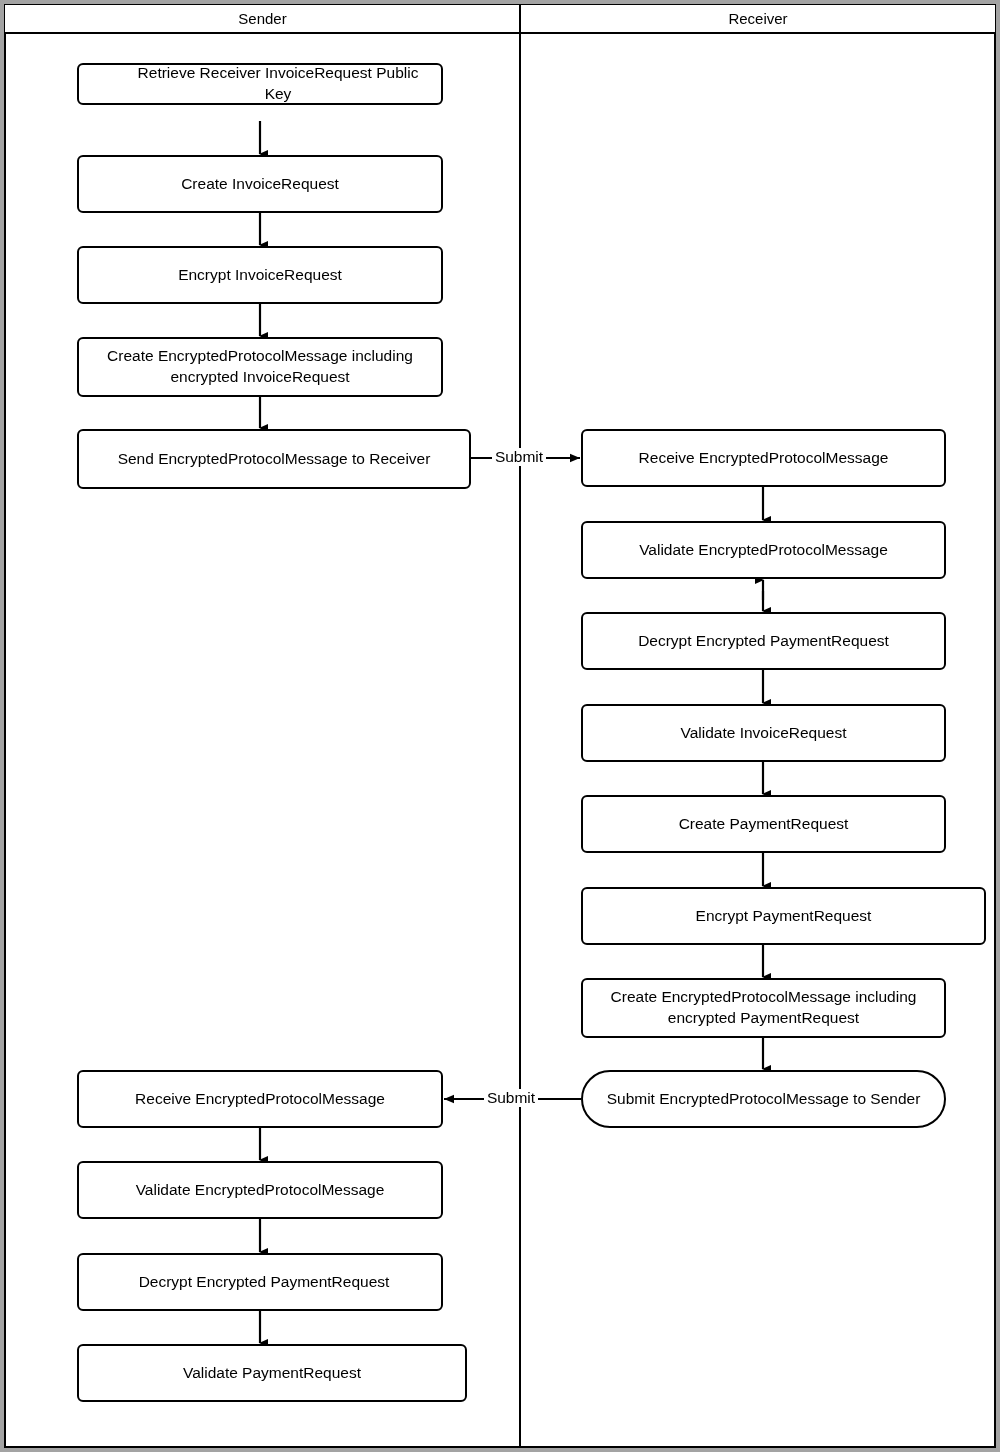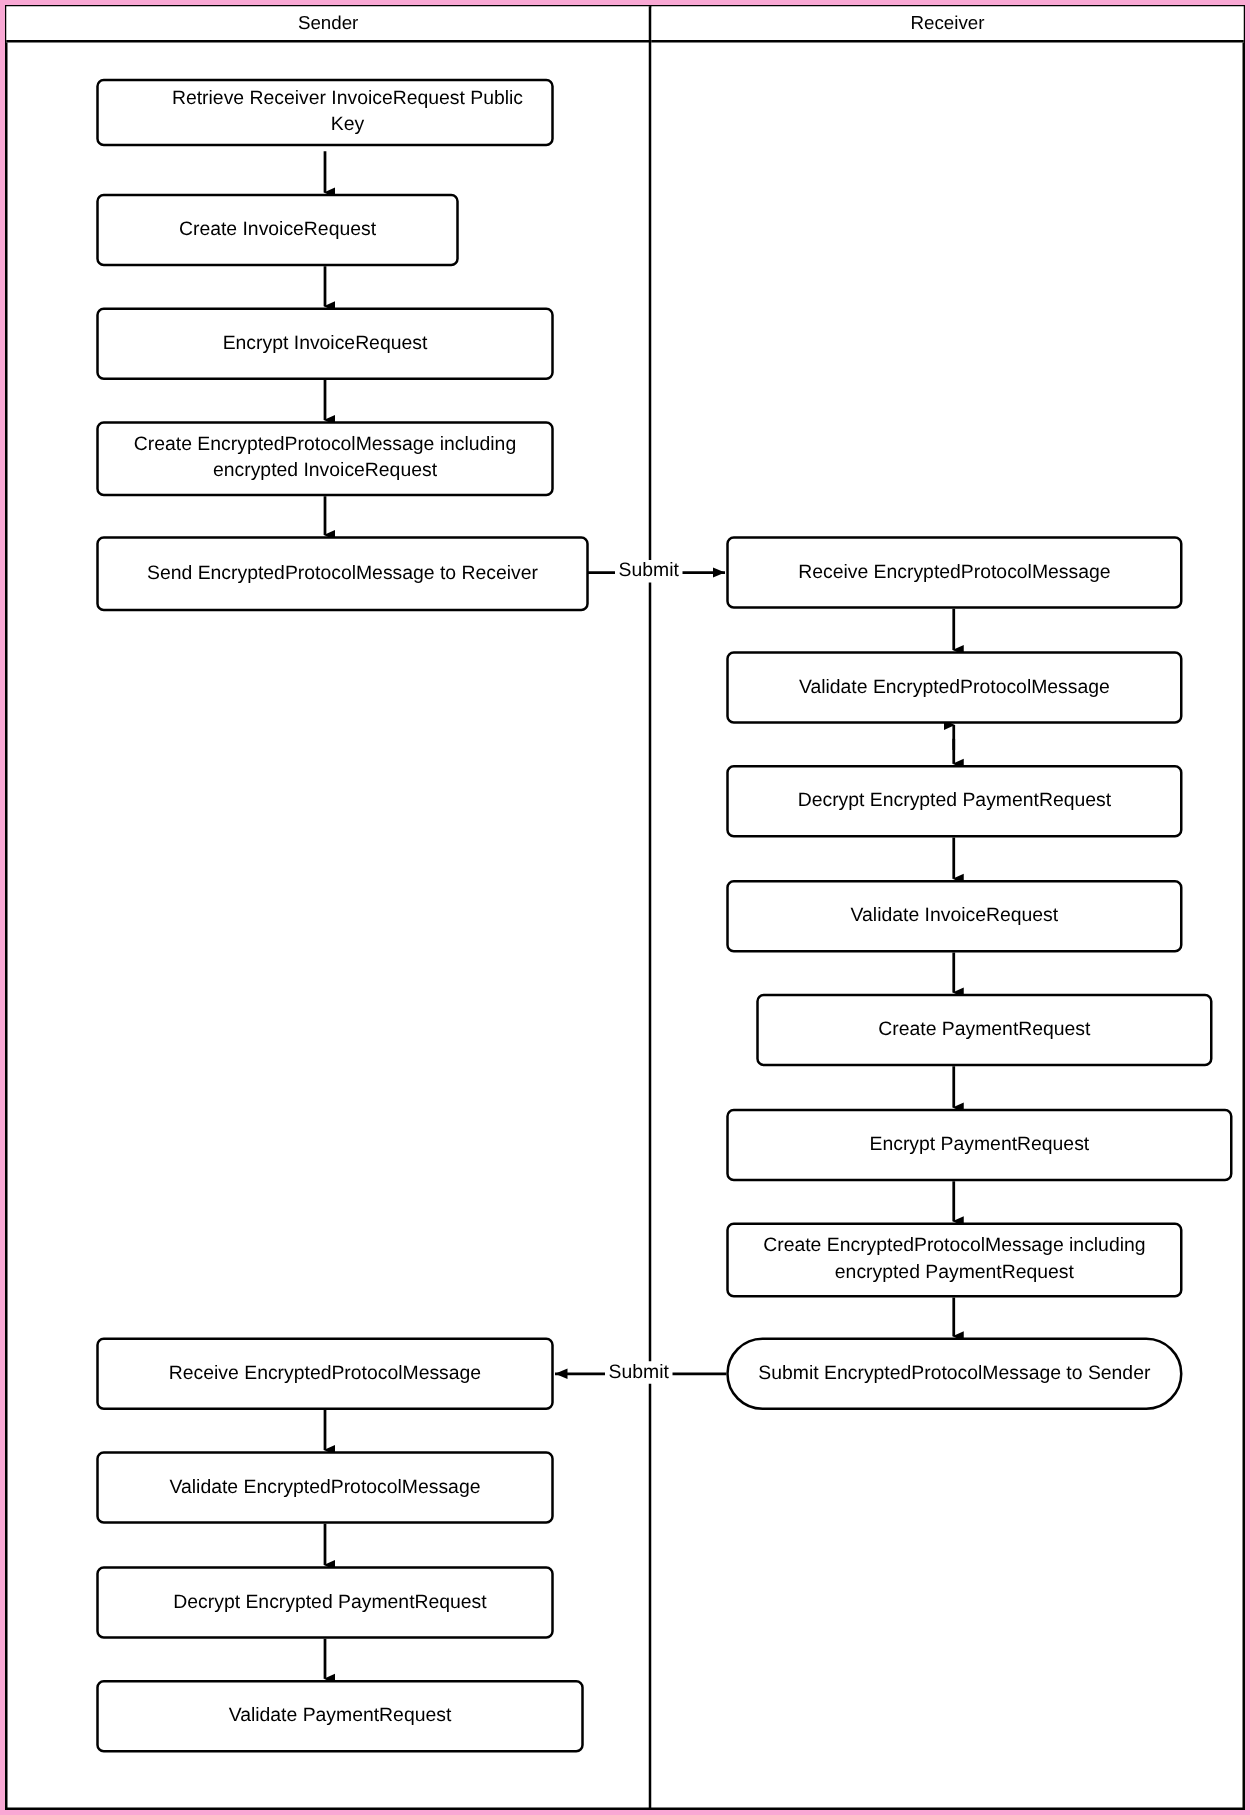--- a/index.html
+++ b/index.html
@@ -7,21 +7,21 @@
     padding: 0;
     background: #ffffff;
   }
   body {
     font-family: "Liberation Sans", sans-serif;
   }
   #canvas {
     position: relative;
     width: 1000px;
     height: 1452px;
-    background: #f9a8d4;
+    background: #a3a3a3;
     overflow: hidden;
   }
   
   .lane-frame {
     position: absolute;
     box-sizing: border-box;
     border: 2px solid #000000;
     background: #ffffff;
   }
   .lane-header {
@@ -127,40 +127,40 @@
     <line x1="763" y1="1038" x2="763" y2="1069" stroke="#000" stroke-width="2.2" marker-end="url(#arrowDown)"></line>
 
     <line x1="581" y1="1099" x2="534" y2="1099" stroke="#000" stroke-width="2.2"></line>
     <line x1="484" y1="1099" x2="444" y2="1099" stroke="#000" stroke-width="2.2" marker-end="url(#arrowL)"></line>
 
     <line x1="260" y1="1128" x2="260" y2="1160" stroke="#000" stroke-width="2.2" marker-end="url(#arrowDown)"></line>
     <line x1="260" y1="1219" x2="260" y2="1252" stroke="#000" stroke-width="2.2" marker-end="url(#arrowDown)"></line>
     <line x1="260" y1="1311" x2="260" y2="1343" stroke="#000" stroke-width="2.2" marker-end="url(#arrowDown)"></line>
   </svg>
 
-  <div class="node" style="left:77px; top:63px; width:366px; height:54px;padding-left:44px;">Retrieve Receiver InvoiceRequest Public Key</div>
+  <div class="node" style="left:77px; top:63px; width:366px; height:42px;padding-left:44px;">Retrieve Receiver InvoiceRequest Public Key</div>
 
-  <div class="node" style="left:77px; top:155px; width:290px; height:58px;">Create InvoiceRequest</div>
+  <div class="node" style="left:77px; top:155px; width:366px; height:58px;">Create InvoiceRequest</div>
 
   <div class="node" style="left:77px; top:246px; width:366px; height:58px;">Encrypt InvoiceRequest</div>
 
   <div class="node" style="left:77px; top:337px; width:366px; height:60px;">Create EncryptedProtocolMessage including
 encrypted InvoiceRequest</div>
 
   <div class="node" style="left:77px; top:429px; width:394px; height:60px;">Send EncryptedProtocolMessage to Receiver</div>
 
   <div class="node" style="left:581px; top:429px; width:365px; height:58px;">Receive EncryptedProtocolMessage</div>
 
   <div class="node" style="left:581px; top:521px; width:365px; height:58px;">Validate EncryptedProtocolMessage</div>
 
   <div class="node" style="left:581px; top:612px; width:365px; height:58px;">Decrypt Encrypted PaymentRequest</div>
 
   <div class="node" style="left:581px; top:704px; width:365px; height:58px;">Validate InvoiceRequest</div>
 
-  <div class="node" style="left:605px; top:795px; width:365px; height:58px;">Create PaymentRequest</div>
+  <div class="node" style="left:581px; top:795px; width:365px; height:58px;">Create PaymentRequest</div>
 
   <div class="node" style="left:581px; top:887px; width:405px; height:58px;">Encrypt PaymentRequest</div>
 
   <div class="node" style="left:581px; top:978px; width:365px; height:60px;">Create EncryptedProtocolMessage including
 encrypted PaymentRequest</div>
 
   <div class="node" style="left:581px; top:1070px; width:365px; height:58px;border-radius:29px;">Submit EncryptedProtocolMessage to Sender</div>
 
   <div class="node" style="left:77px; top:1070px; width:366px; height:58px;">Receive EncryptedProtocolMessage</div>
 

